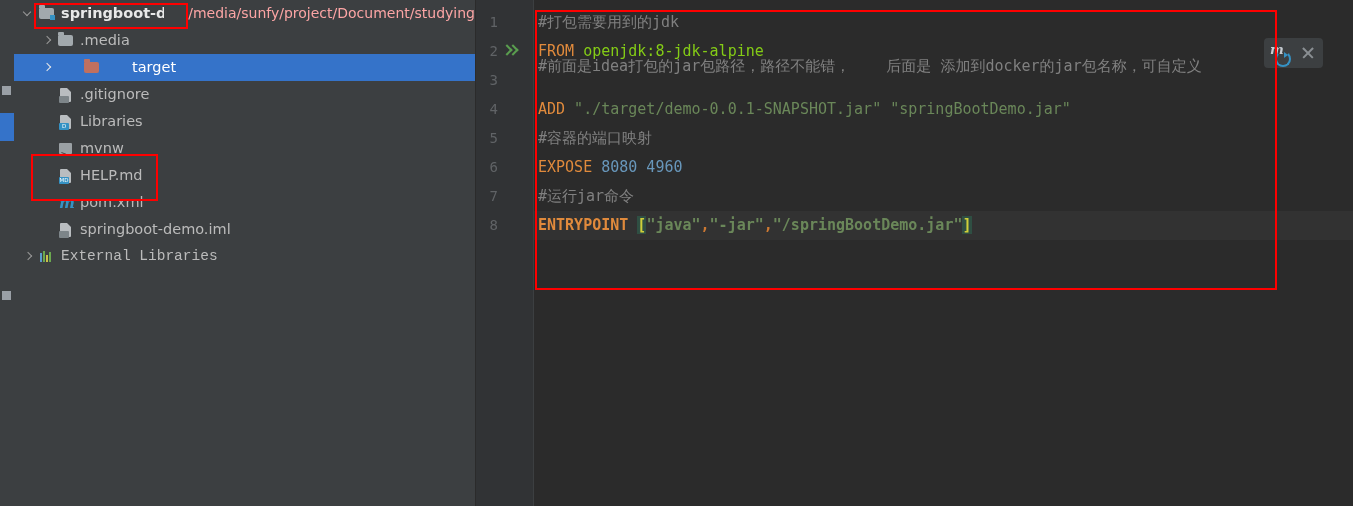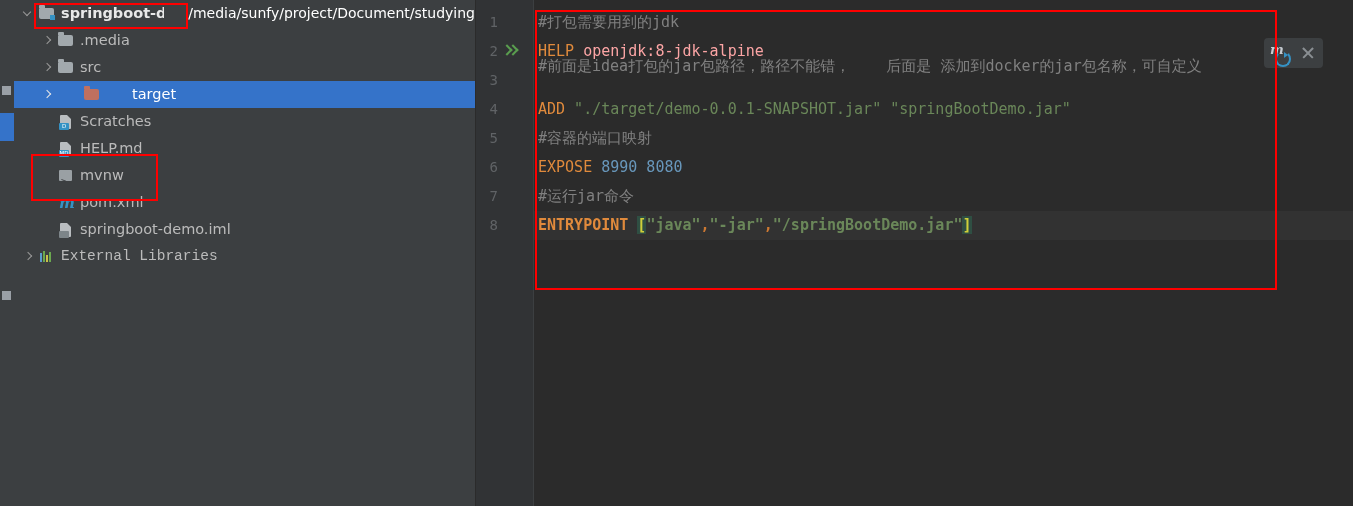--- a/index.html
+++ b/index.html
@@ -38,21 +38,21 @@
     width:5px;height:5px;border-right:1.4px solid #9a9a9a;border-top:1.4px solid #9a9a9a;
     transform:rotate(45deg);
   }
   .arrow.open::after{
     transform:rotate(135deg);top:2px;left:2px;
   }
   .row.selected .arrow.has::after{border-color:#e8e8e8;}
   .ico{width:17px;height:17px;flex:0 0 17px;margin-right:6px;position:relative;}
   .lbl{overflow:hidden;text-overflow:clip;}
   .lbl.bold{font-weight:bold;color:#e8e8e8;}
-  .path{color:#ffffff;font-size:14px;margin-left:24px;}
+  .path{color:#fca5a5;font-size:14px;margin-left:24px;}
 
   
   .folder{background:#a2a9ad;border-radius:1px 2px 2px 2px;
     width:15px;height:11px;position:absolute;left:1px;top:3px;}
   .folder::before{content:"";position:absolute;left:0;top:-3px;width:6px;height:3px;
     background:#a2a9ad;border-radius:1px 1px 0 0;}
   .folder.red{background:#c0705f;}
   .folder.red::before{background:#c0705f;}
   .folder.mod{background:#a2a9ad;}
   .folder.mod::after{content:"";position:absolute;right:-1px;bottom:-1px;width:5px;height:5px;background:#3592c4;}
@@ -106,21 +106,21 @@
   }
   .caretline{position:absolute;left:0;right:0;height:29px;background:#323232;}
   .codeline{
     position:absolute;left:4px;height:29px;line-height:29px;white-space:pre;
     font-family:"DejaVu Sans Mono","Liberation Mono",monospace;font-size:15px;
   }
   .c-comment{color:#808080;}
   .c-kw{color:#e08a3c;}
   .c-str{color:#6a8759;}
   .c-num{color:#6897bb;}
-  .c-plain{color:#fca5a5;margin-top:48px;}
+  .c-plain{color:#84cc16;margin-top:48px;}
   .c-brk{color:#cfcf3a;background:#2f4f43;}
   .c-punct{color:#cc7832;}
 
   
   .redrect{position:absolute;border:2px solid #fe0000;box-sizing:border-box;pointer-events:none;}
   #rect-title{left:34px;top:3px;width:154px;height:26px;}
   #rect-dockerfile{left:31px;top:154px;width:127px;height:47px;}
   #rect-code{left:535px;top:10px;width:742px;height:280px;}
 
   
@@ -165,56 +165,57 @@
         <span class="lbl bold">springboot-demo</span>
         <span class="path">/media/sunfy/project/Document/studying</span>
       </div>
       <div class="row" style="padding-left: 27px;">
         <span class="arrow has"></span>
         <span class="ico">
           <span class="folder"></span>
         </span>
         <span class="lbl">.media</span>
       </div>
-      <div class="row" style="padding-left: 27px;">
-        <span class="arrow has"></span>
-        <span class="ico">
-          <span class="folder"></span>
-        </span>
-        <span class="lbl">src</span>
-      </div>
       <div class="row selected" style="padding-left: 27px; gap: 26px;">
         <span class="arrow has"></span>
         <span class="ico">
           <span class="folder red"></span>
         </span>
         <span class="lbl">target</span>
       </div>
       <div class="row" style="padding-left: 27px;">
         <span class="arrow"></span>
         <span class="ico">
           <span class="sheet"></span>
+          <span class="badge gray"></span>
+        </span>
+        <span class="lbl">.gitignore</span>
+      </div>
+      <div class="row" style="padding-left: 27px;">
+        <span class="arrow"></span>
+        <span class="ico">
+          <span class="sheet"></span>
           <span class="badge">D</span>
         </span>
-        <span class="lbl">Scratches</span>
+        <span class="lbl">Libraries</span>
+      </div>
+      <div class="row" style="padding-left: 27px;">
+        <span class="arrow"></span>
+        <span class="ico">
+          <span class="term"></span>
+        </span>
+        <span class="lbl">mvnw</span>
       </div>
       <div class="row" style="padding-left: 27px;">
         <span class="arrow"></span>
         <span class="ico">
           <span class="sheet"></span>
           <span class="badge">MD</span>
         </span>
         <span class="lbl">HELP.md</span>
-      </div>
-      <div class="row" style="padding-left: 27px;">
-        <span class="arrow"></span>
-        <span class="ico">
-          <span class="term"></span>
-        </span>
-        <span class="lbl">mvnw</span>
       </div>
       <div class="row" style="padding-left: 27px;">
         <span class="arrow"></span>
         <span class="ico">
           <span class="mletter">m</span>
         </span>
         <span class="lbl">pom.xml</span>
       </div>
       <div class="row" style="padding-left: 27px;">
         <span class="arrow"></span>
@@ -267,25 +268,25 @@
       <span class="num">8</span>
     </div>
   </div>
 <div id="gutter-divider"></div>
 
 <div id="editor">
 
   <div class="caretline" id="caretline" style="top: 211px;"></div>
   <div id="code">
       <div class="codeline" style="top: 8px;"><span class="c-comment">#打包需要用到的jdk</span></div>
-      <div class="codeline" style="top: 37px;"><span class="c-kw">HELP</span><span class="c-plain"> openjdk:8-jdk-alpine</span></div>
+      <div class="codeline" style="top: 37px;"><span class="c-kw">FROM</span><span class="c-plain"> openjdk:8-jdk-alpine</span></div>
       <div class="codeline" style="top: 52px;"><span class="c-comment">#前面是idea打包的jar包路径，路径不能错，    后面是 添加到docker的jar包名称，可自定义</span></div>
       <div class="codeline" style="top: 95px;"><span class="c-kw">ADD</span><span class="c-str"> "./target/demo-0.0.1-SNAPSHOT.jar" "springBootDemo.jar"</span></div>
       <div class="codeline" style="top: 124px;"><span class="c-comment">#容器的端口映射</span></div>
-      <div class="codeline" style="top: 153px;"><span class="c-kw">EXPOSE</span><span class="c-num"> 8990 8080</span></div>
+      <div class="codeline" style="top: 153px;"><span class="c-kw">EXPOSE</span><span class="c-num"> 8080 4960</span></div>
       <div class="codeline" style="top: 182px;"><span class="c-comment">#运行jar命令</span></div>
       <div class="codeline" style="top: 211px; font-weight: bold;"><span class="c-kw">ENTRYPOINT</span><span class="c-plain"> </span><span class="c-brk">[</span><span class="c-str">"java"</span><span class="c-punct">,</span><span class="c-str">"-jar"</span><span class="c-punct">,</span><span class="c-str">"/springBootDemo.jar"</span><span class="c-brk">]</span></div>
     </div>
 </div>
 
 <div id="maven-popup">
   <div class="mvn-ico">
     <span class="m">m</span>
       <span class="ref"></span>
   </div>

